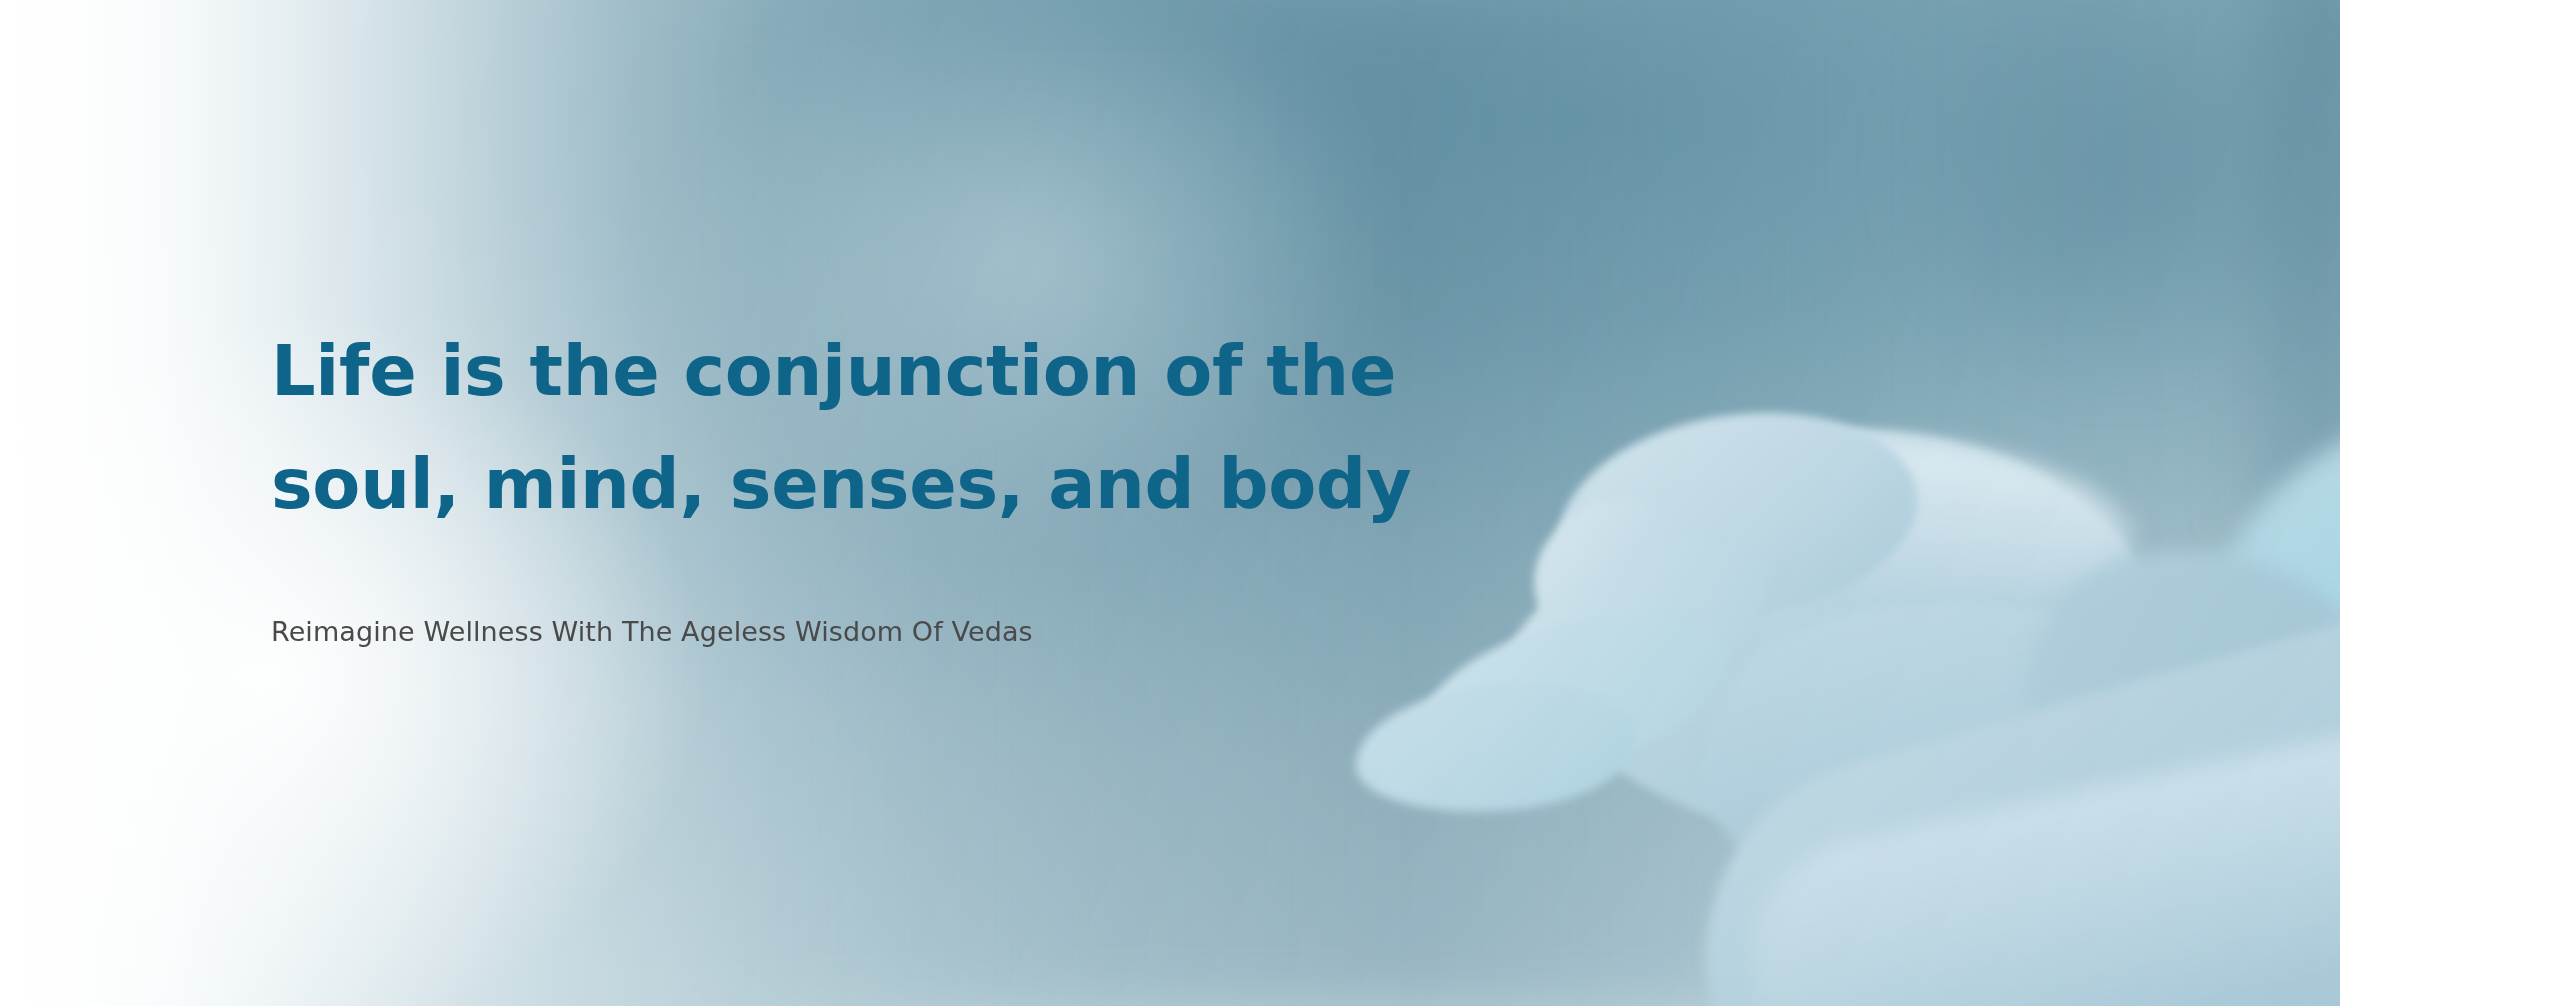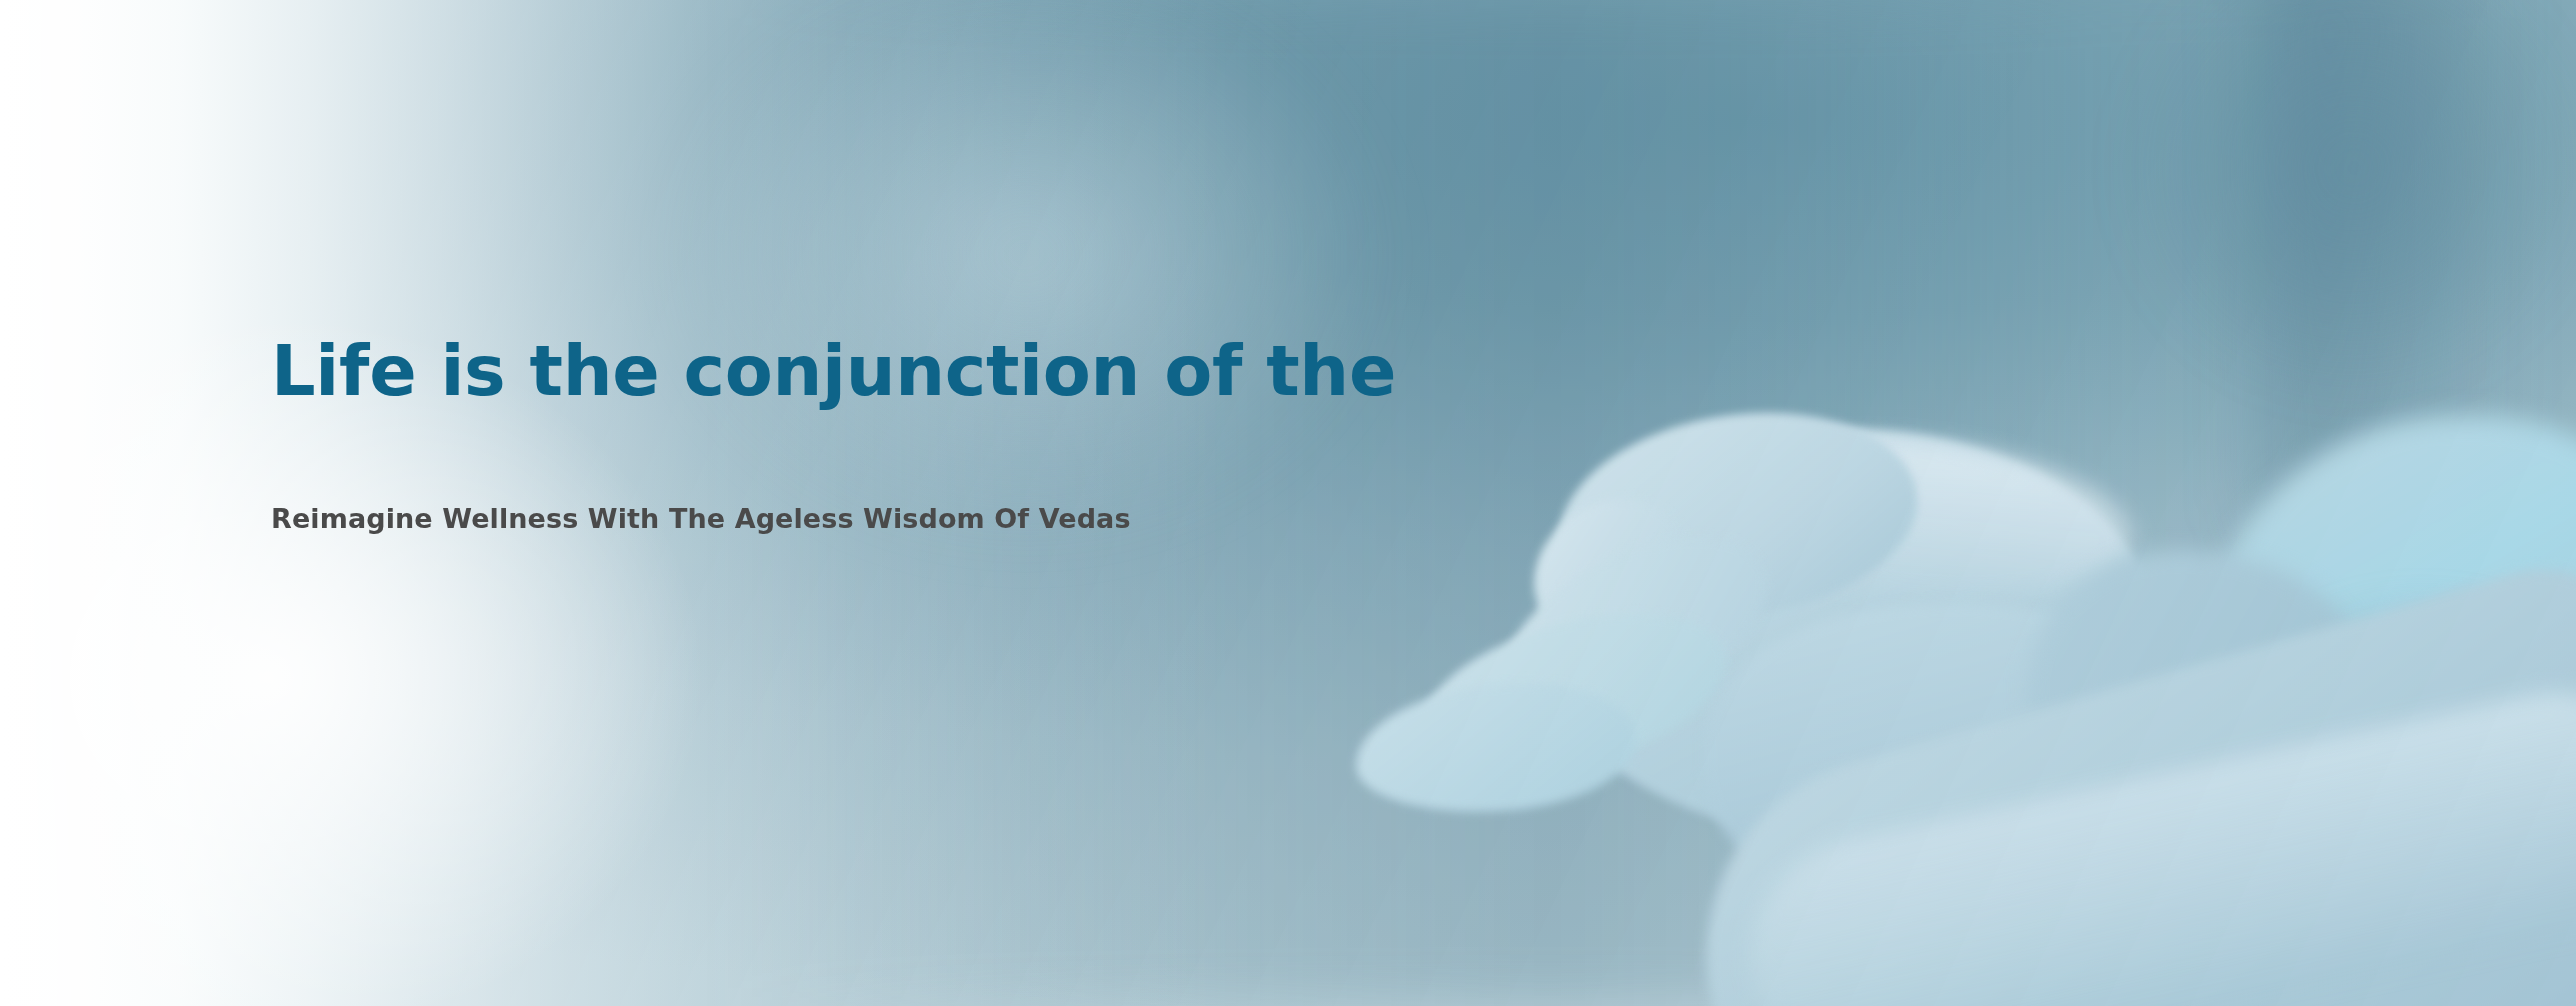--- a/index.html
+++ b/index.html
@@ -6,21 +6,21 @@
     margin: 0;
     padding: 0;
     background: #ffffff;
   }
   body {
     font-family: "Liberation Sans", sans-serif;
   }
 
   .hero {
     position: relative;
-    width: 2576px;
+    width: 2340px;
     height: 1006px;
     overflow: hidden;
     background: #fde047;
   }
 
   
   .photo-layer {
     position: absolute;
     inset: 0;
     overflow: hidden;
@@ -272,21 +272,21 @@
     color: #0e6489;
     white-space: nowrap;
   }
   .headline .hl-line { display: block; }
 
   .subcopy {
     margin: 60px 0 0 0;
     font-family: "DejaVu Sans", sans-serif;
     font-size: 27px;
     line-height: 62px;
-    font-weight: 700;
+    font-weight: 400;
     letter-spacing: 0.1px;
     color: #4a4a4a;
     white-space: nowrap;
   }
   .subcopy .sub-line { display: block; }
 </style>
 </head>
 <body>
 
 <div class="hero">
@@ -317,20 +317,21 @@
     <div class="sleeve-fold"></div>
 
     <div class="tint"></div>
     <div class="left-fade"></div>
     <div class="left-bloom"></div>
   </div>
 
   <div class="copy">
     <h1 class="headline">
       <span class="hl-line">Life is the conjunction of the</span>
+      <span class="hl-line">soul, mind, senses, and body</span>
     </h1>
     <p class="subcopy">
       <span class="sub-line">Reimagine Wellness With The Ageless Wisdom Of Vedas</span>
     </p>
   </div>
 
 </div>
 
 
 </body></html>

